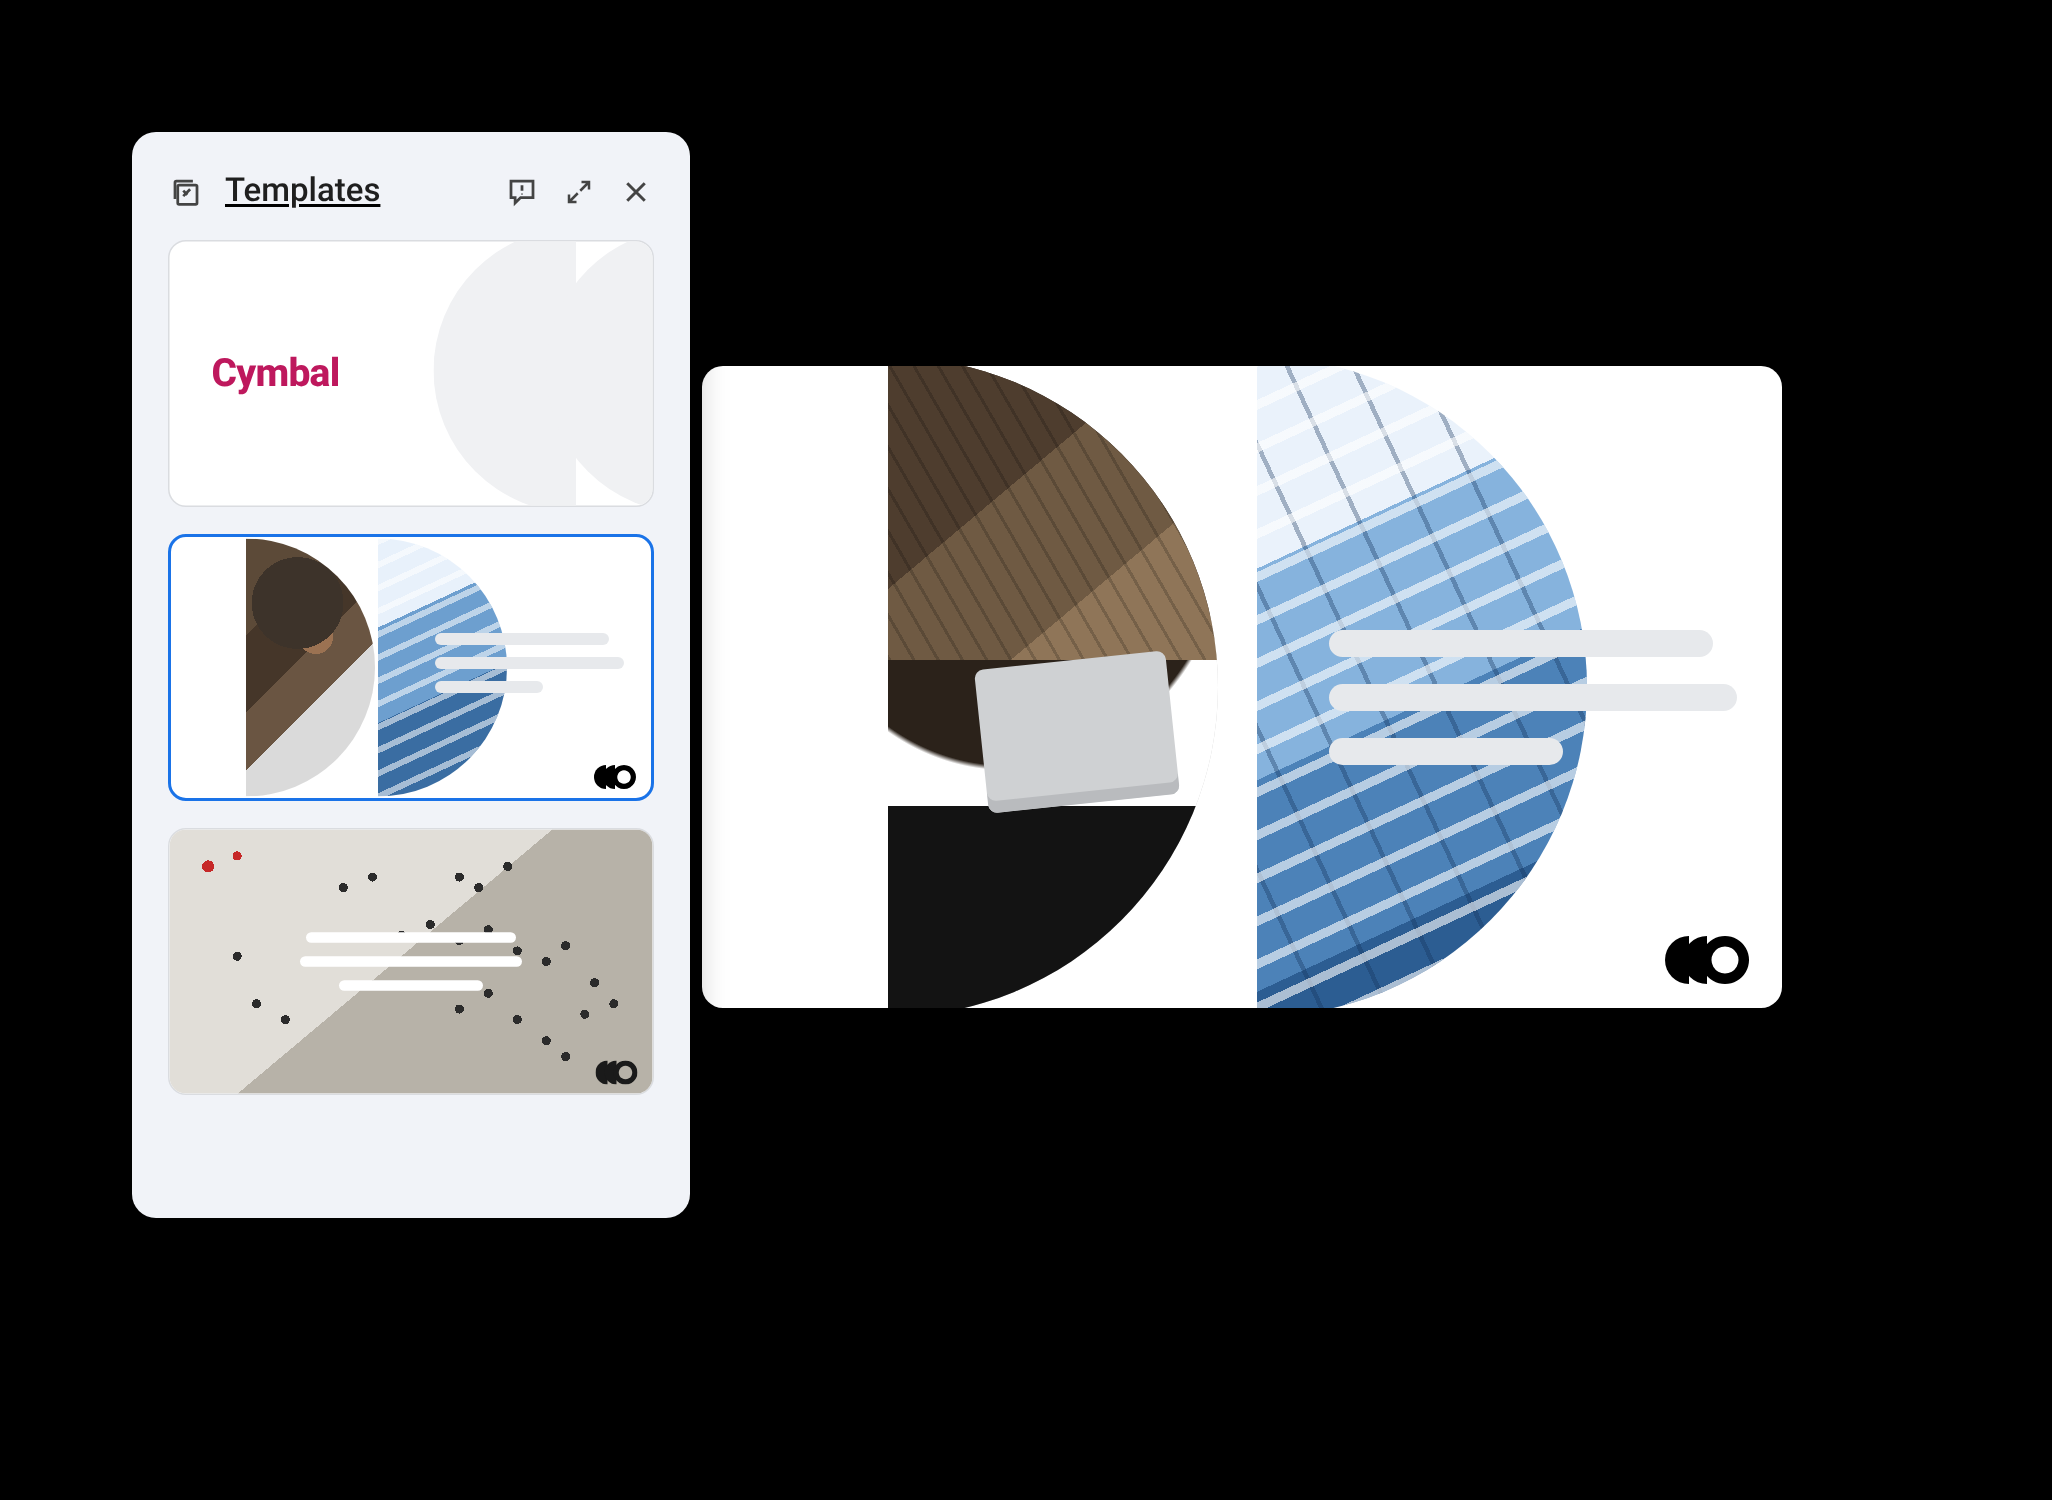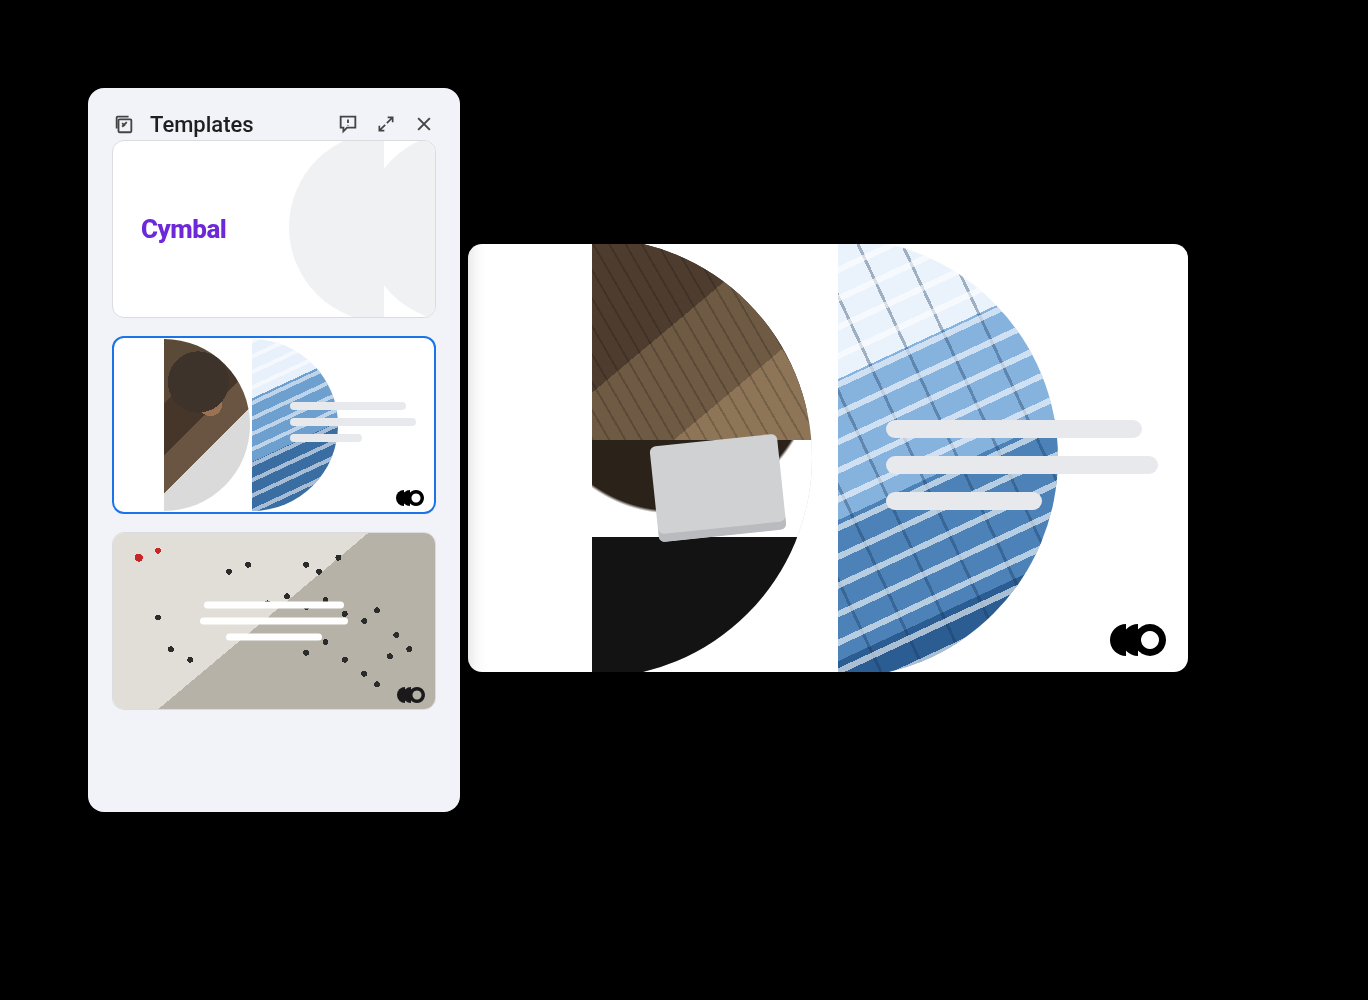--- a/index.html
+++ b/index.html
@@ -19,23 +19,25 @@
       left: 88px;
       width: 372px;
       height: 724px;
       background: #f1f3f8;
       border-radius: 16px;
       box-shadow: 0 4px 24px rgba(0,0,0,0.35);
       padding: 24px;
     }
     .panel-header {
       display: flex;
-      align-items: flex-start;
+      align-items: flex-end;
       gap: 14px;
       height: 28px;
+      margin-bottom: 20px;
+      text-decoration: underline;
     }
     .panel-header .title {
       font-size: 22px;
       font-weight: 500;
       color: #1f1f1f;
       margin-right: auto;
     }
     .hdr-icon {
       display: inline-flex;
       width: 24px;
@@ -69,21 +71,21 @@
 
     
     .card1 .logo-text {
       position: absolute;
       left: 28px;
       top: 50%;
       transform: translateY(-50%);
       font-size: 26px;
       font-weight: 800;
       letter-spacing: -0.5px;
-      color: #6d28d9;
+      color: #be185d;
     }
     .card1 .deco {
       position: absolute;
       right: -44px;
       top: 50%;
       transform: translateY(-50%);
     }
 
     
     .card2 .left-clip {

